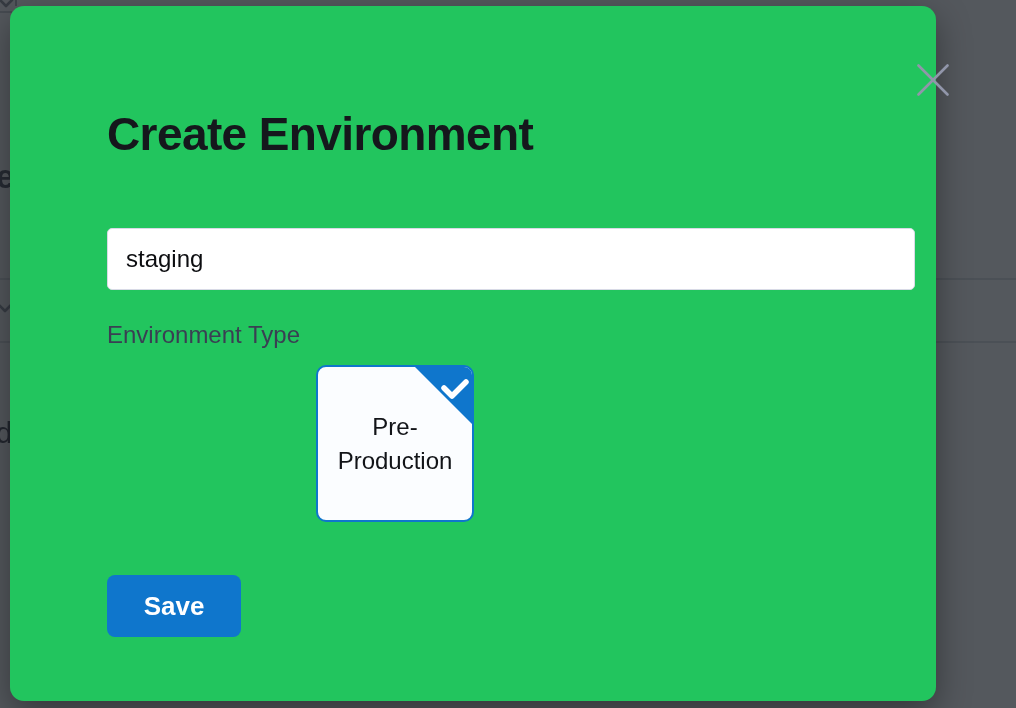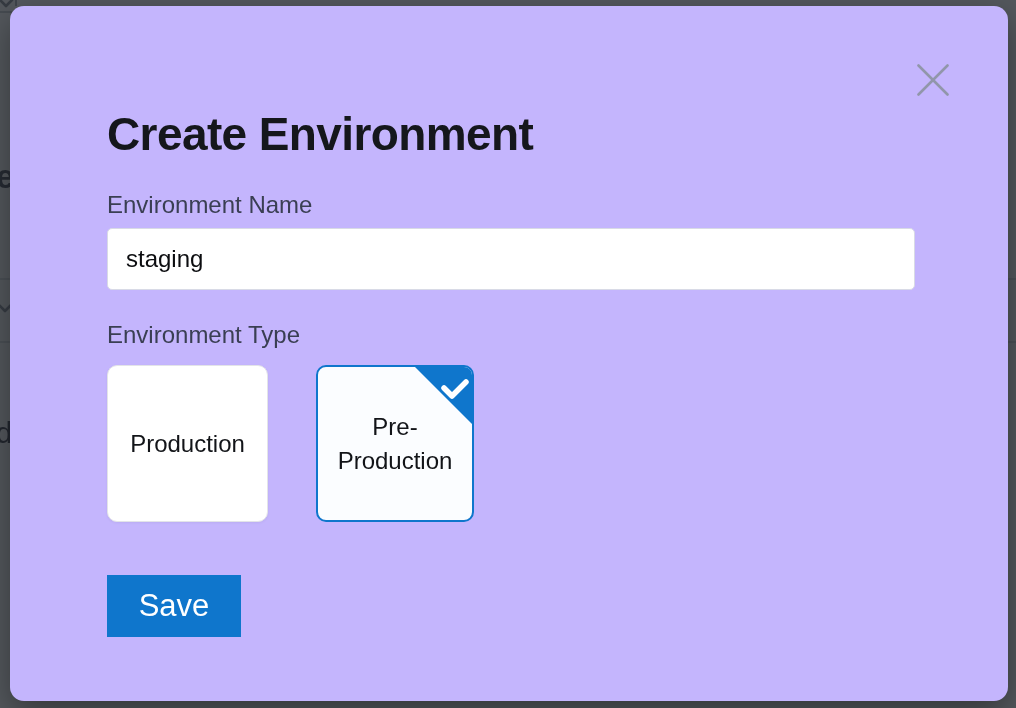--- a/index.html
+++ b/index.html
@@ -11,21 +11,21 @@
   .frag-line{position:absolute;background:#4b5056;}
   .frag-e{left:-4px;top:158px;font-size:33px;font-weight:600;color:#262b33;}
   .frag-d{left:-4px;top:417px;font-size:29px;font-weight:500;color:#23272f;}
   .frag-vtick{left:15px;top:0;width:2px;height:6px;background:#3f444b;position:absolute;}
   .frag-hline-top{left:0;top:11px;width:12px;height:2px;background:#464b51;position:absolute;}
   .frag-div1{left:0;top:278px;width:1016px;height:2px;}
   .frag-div2{left:0;top:341px;width:1016px;height:2px;}
   .frag-chev{position:absolute;}
 
   
-  .modal{position:absolute;left:10px;top:6px;width:998px;height:695px;background:#c4b5fd;
+  .modal{position:absolute;left:10px;top:6px;width:926px;height:695px;background:#22c55e;
          border-radius:14px;box-shadow:0 12px 34px rgba(0,0,0,.38);}
   .modal-title{position:absolute;left:97px;top:70px;font-size:46px;font-weight:700;
                letter-spacing:-0.6px;color:#15171c;white-space:nowrap;}
   .close-btn{position:absolute;left:899px;top:50px;width:48px;height:48px;border:none;
              background:transparent;padding:0;cursor:pointer;display:flex;align-items:center;justify-content:center;}
 
   .field-label{position:absolute;left:97px;font-size:24px;font-weight:500;color:#3a3f53;white-space:nowrap;}
   .label-name{top:185px;}
   .label-type{top:315px;}
 
@@ -34,21 +34,21 @@
               font-size:24px;color:#0c0d10;background:#fff;outline:none;}
 
   .card{position:absolute;top:359px;height:157px;border-radius:10px;background:#ffffff;
         display:flex;align-items:center;justify-content:center;text-align:center;
         font-size:24px;color:#121418;cursor:pointer;}
   .card-production{left:97px;width:161px;border:1.5px solid #e3e4e8;box-shadow:0 1px 3px rgba(16,24,40,.05);}
   .card-preprod{left:306px;width:158px;border:2px solid #0f76cc;background:#fbfdff;overflow:hidden;}
   .card-label{line-height:34px;padding:0 14px;}
   .corner-flag{position:absolute;top:0;right:0;width:57px;height:57px;pointer-events:none;}
 
-  .btn{position:absolute;top:569px;height:62px;border-radius:0;font-size:31px;font-weight:400;
+  .btn{position:absolute;top:569px;height:62px;border-radius:8px;font-size:26px;font-weight:700;
        display:flex;align-items:center;justify-content:center;cursor:pointer;}
   .btn-save{left:97px;width:134px;background:#0f76cc;color:#ffffff;border:none;}
   .btn-cancel{left:248px;width:168px;background:#ffffff;color:#0f76cc;border:2px solid #0f76cc;}
 </style>
 </head>
 <body>
 
 <div class="stage">
 
   <div style="position:absolute;inset:0;">
@@ -75,29 +75,25 @@
 
     <h1 class="modal-title">Create Environment</h1>
 
     <button class="close-btn" aria-label="Close">
       <svg width="32" height="32" viewBox="0 0 32 32">
         <line x1="1.5" y1="1.5" x2="30.5" y2="30.5" stroke="#9196aa" stroke-width="2.6" stroke-linecap="round"></line>
         <line x1="30.5" y1="1.5" x2="1.5" y2="30.5" stroke="#9196aa" stroke-width="2.6" stroke-linecap="round"></line>
       </svg>
     </button>
 
-    <label class="field-label label-name">Environment Name</label>
 
     <input class="name-input" type="text" value="staging" style="">
 
     <div class="field-label label-type">Environment Type</div>
 
-    <div class="card card-production">
-      <span class="card-label">Production</span>
-    </div>
 
     <div class="card card-preprod">
       <svg class="corner-flag" viewBox="0 0 57 57">
         <polygon points="0,0 57,0 57,57" fill="#0f76cc"></polygon>
         <polyline points="29,21 37,29 51,15" fill="none" stroke="#ffffff" stroke-width="5.5" stroke-linecap="round" stroke-linejoin="round"></polyline>
       </svg>
       <span class="card-label">Pre-Production</span>
     </div>
 
     <button class="btn btn-save">Save</button>

